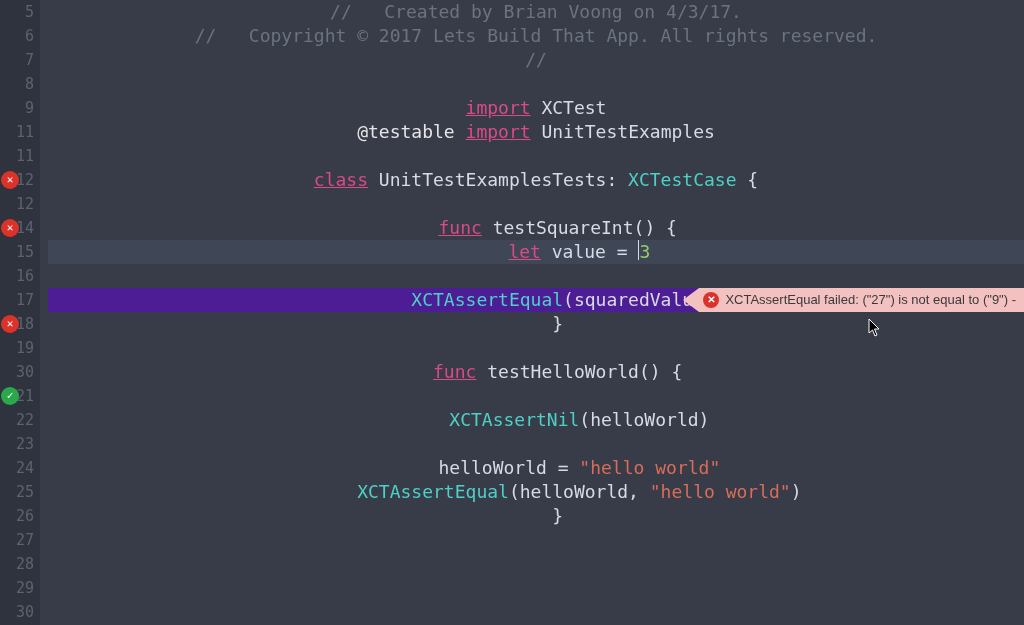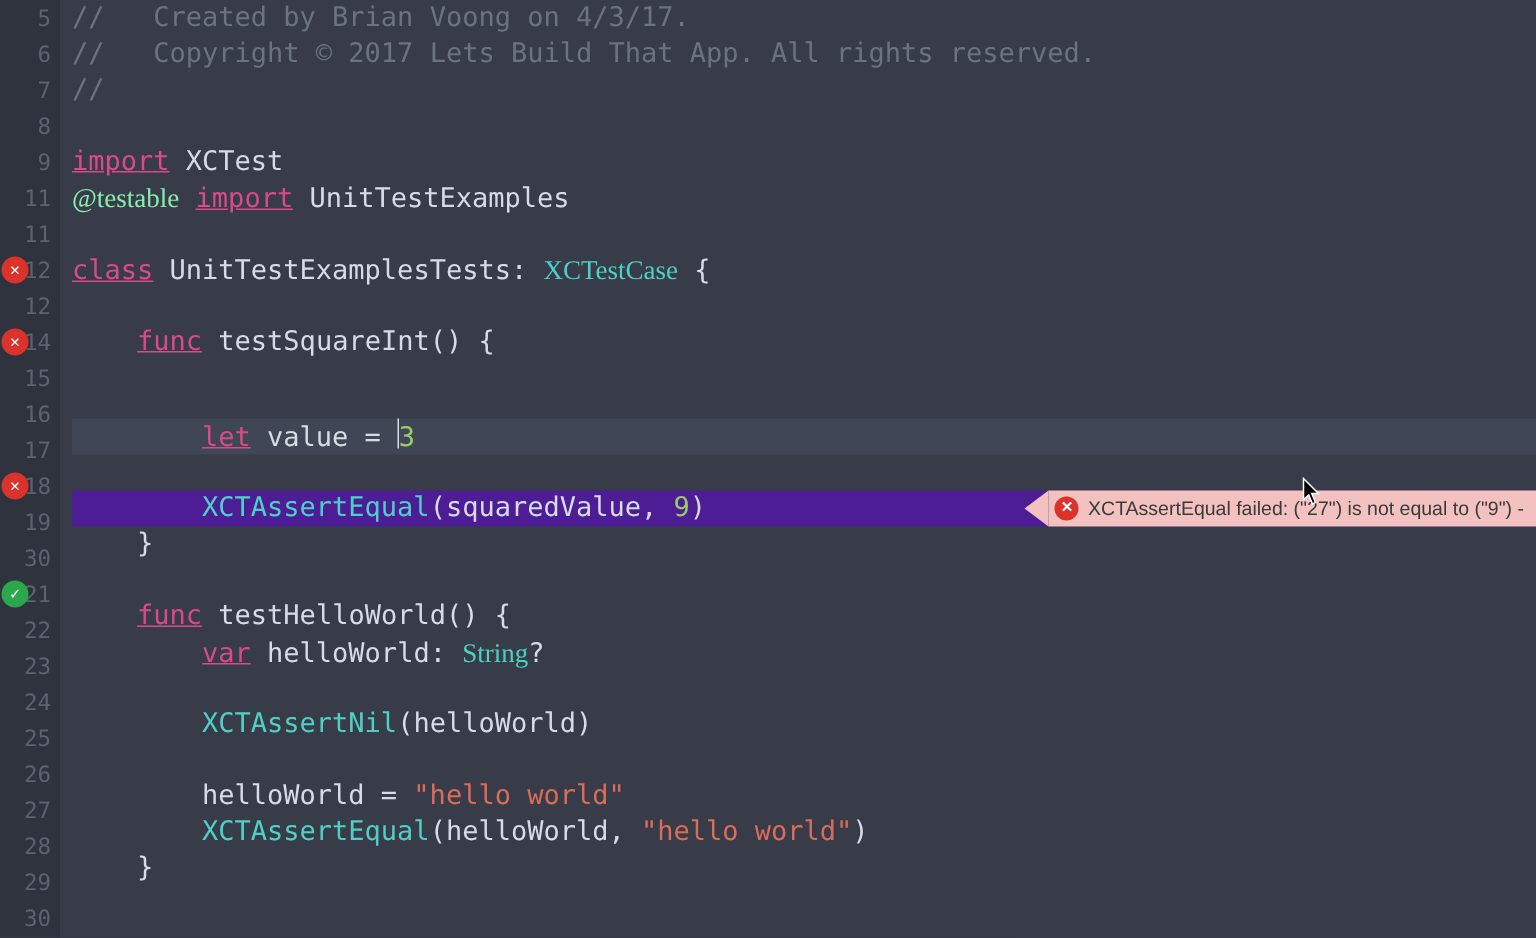--- a/index.html
+++ b/index.html
@@ -48,33 +48,34 @@
     font-weight: bold;
     color: #fff;
   }
   .marker.fail { background: #d9332b; }
   .marker.pass { background: #2aa84a; }
   .code-area {
     flex: 1;
     padding-left: 8px;
     position: relative;
     color: #c6cdd9;
+    text-align: center;
   }
   .line {
     height: 24px;
     white-space: pre;
     position: relative;
   }
-  .line.current-line { background: #3f4656; margin-top: 39px; }
+  .line.current-line { background: #3f4656; }
   .line.error-line   { background: #4c1d95; }
   
   .c-comment  { color: #6b7280; }          
   .c-keyword  { color: #d94b87; text-decoration: underline; }          
-  .c-keyword2 { color: #86efac; font-family: Liberation Serif, serif; }          
-  .c-type     { color: #4fd0c7; font-family: Liberation Serif, serif; }          
+  .c-keyword2 { color: #e5e5e5; }          
+  .c-type     { color: #4fd0c7; }          
   .c-fn       { color: #4fd0c7; }          
   .c-string   { color: #d96d59; }          
   .c-number   { color: #9acd68; }          
   .c-plain    { color: #d6dbe5; }          
   .c-punct    { color: #d6dbe5; }          
   .cursor {
     display: inline-block;
     width: 1px;
     height: 20px;
     background: #d6dbe5;
@@ -160,21 +161,20 @@
       <div class="line"></div>
       <div class="line"><span class="c-keyword">class</span><span class="c-plain"> </span><span class="c-plain">UnitTestExamplesTests</span><span class="c-punct">: </span><span class="c-type">XCTestCase</span><span class="c-punct"> {</span></div>
       <div class="line"></div>
       <div class="line"><span class="c-plain">    </span><span class="c-keyword">func</span><span class="c-plain"> </span><span class="c-plain">testSquareInt</span><span class="c-punct">() {</span></div>
       <div class="line current-line"><span class="c-plain">        </span><span class="c-keyword">let</span><span class="c-plain"> value = </span><span class="cursor"></span><span class="c-number">3</span></div>
       <div class="line"></div>
       <div class="line error-line"><span class="c-plain">        </span><span class="c-fn">XCTAssertEqual</span><span class="c-plain">(squaredValue, </span><span class="c-number">9</span><span class="c-punct">)</span><div class="error-flag"><div class="marker fail">✕</div><span>XCTAssertEqual failed: ("27") is not equal to ("9") -</span></div></div>
       <div class="line"><span class="c-punct">    }</span></div>
       <div class="line"></div>
       <div class="line"><span class="c-plain">    </span><span class="c-keyword">func</span><span class="c-plain"> </span><span class="c-plain">testHelloWorld</span><span class="c-punct">() {</span></div>
-      <div class="line"><span class="c-plain">        </span><span class="c-keyword">var</span><span class="c-plain"> helloWorld: </span><span class="c-type">String</span><span class="c-punct">?</span></div>
       <div class="line"></div>
       <div class="line"><span class="c-plain">        </span><span class="c-fn">XCTAssertNil</span><span class="c-plain">(helloWorld)</span></div>
       <div class="line"></div>
       <div class="line"><span class="c-plain">        helloWorld = </span><span class="c-string">"hello world"</span></div>
       <div class="line"><span class="c-plain">        </span><span class="c-fn">XCTAssertEqual</span><span class="c-plain">(helloWorld, </span><span class="c-string">"hello world"</span><span class="c-punct">)</span></div>
       <div class="line"><span class="c-punct">    }</span></div>
       <div class="line"></div>
       <div class="line"></div>
       <div class="mouse-cursor" style="left: 828px; top: 318px;"><svg viewBox="0 0 14 20">
           <path d="M1 1 L1 15 L4.5 12 L7 18 L9 17 L6.5 11 L11 11 Z" fill="#000" stroke="#fff" stroke-width="1"></path>

